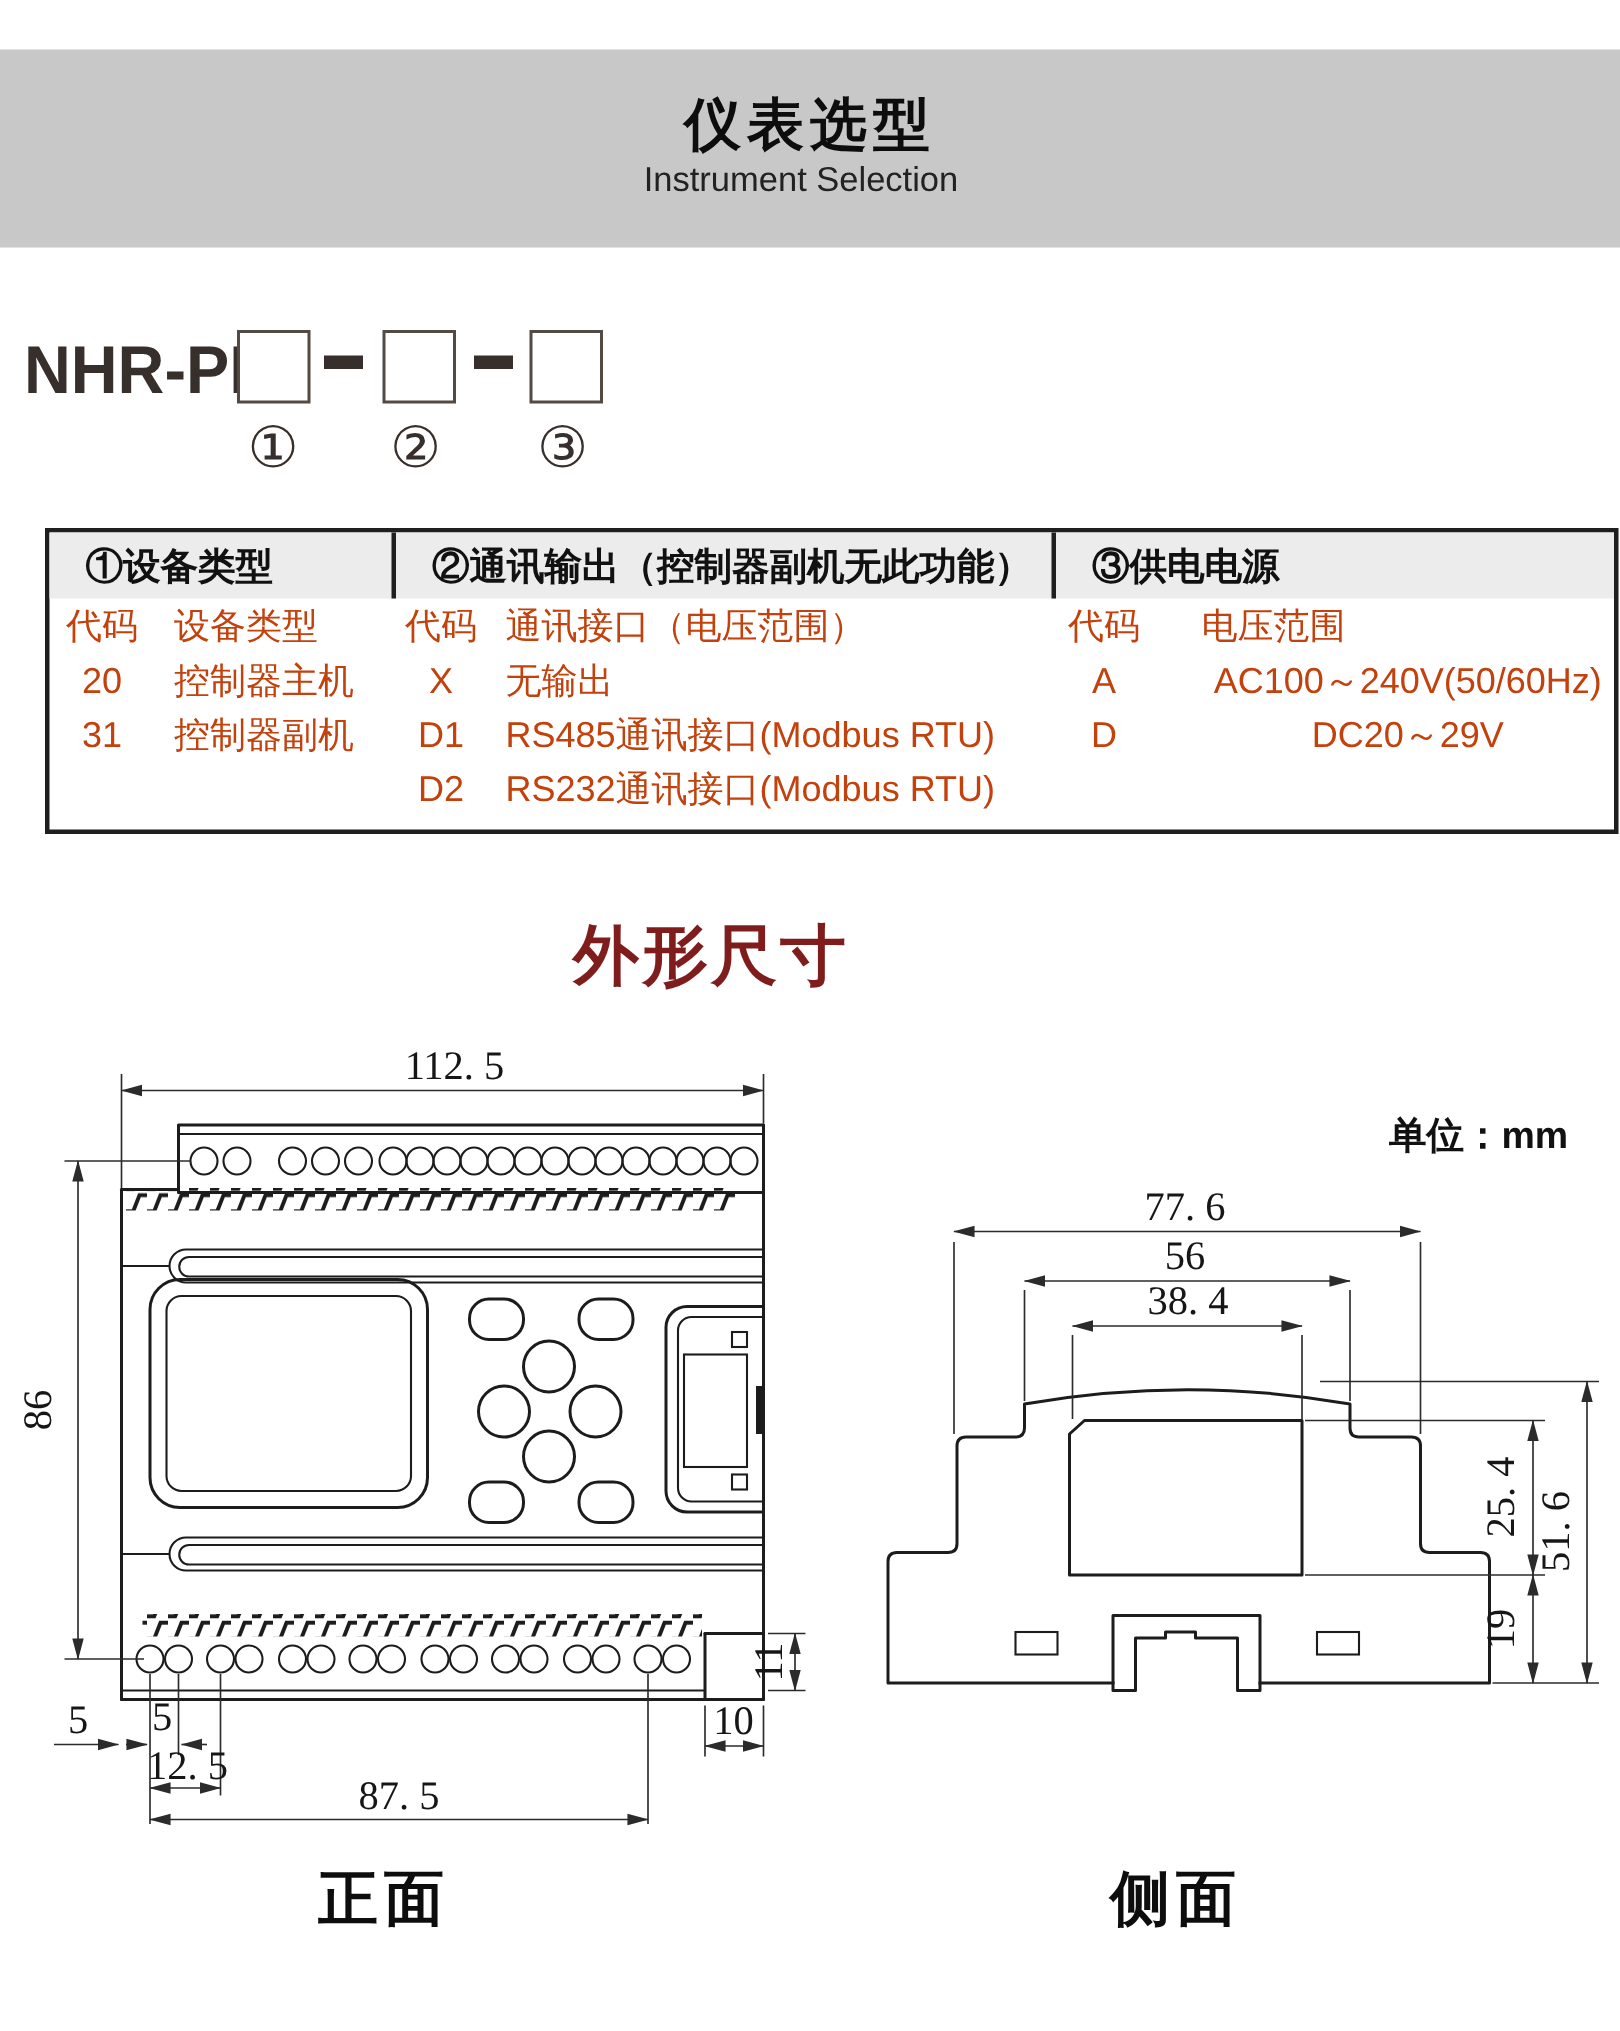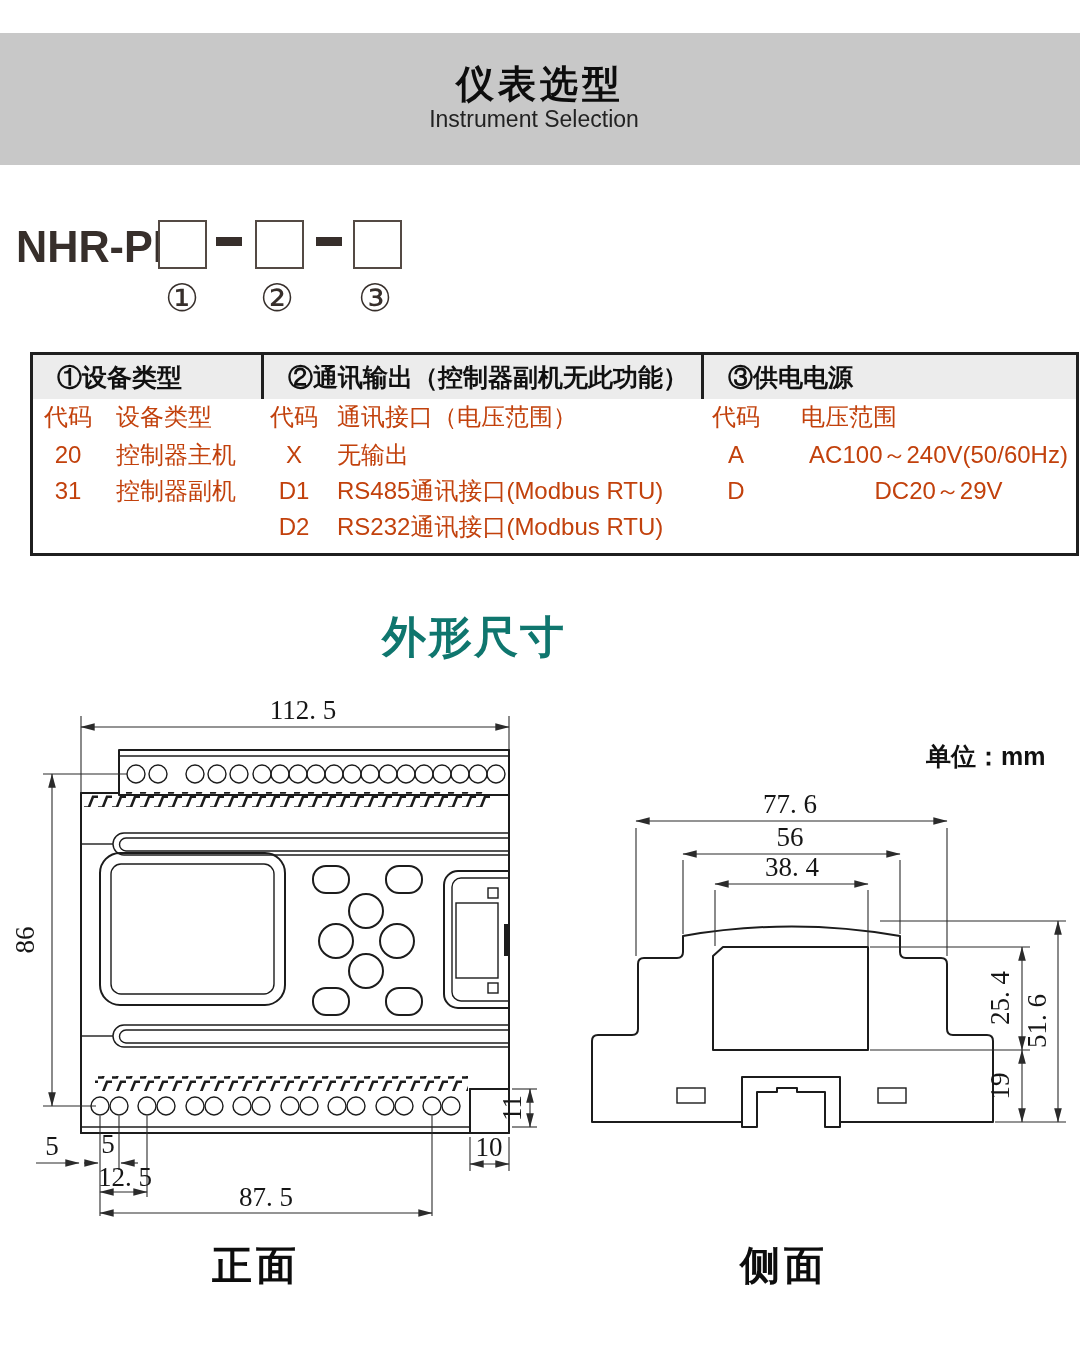--- a/index.html
+++ b/index.html
@@ -29,21 +29,21 @@
   .sh{grid-row:2;display:flex;align-items:center;border-bottom-width:2px;}
   .bd{grid-row:3;padding-top:3px;}
   .ctr{justify-content:center;text-align:center;}
   .pl{padding-left:13px;}
   .pl2{padding-left:33px;text-align:center;}
   .r1{border-right-width:2px;}
   .r2{border-right-width:3px;}
   .bd .ln{height:36px;line-height:36px;white-space:nowrap;}
   
   .dims-title{position:absolute;left:0;top:608px;width:948px;text-align:center;
-              font-size:44px;font-weight:bold;color:#0f766e;letter-spacing:2px;}
+              font-size:44px;font-weight:bold;color:#7f1d1d;letter-spacing:2px;}
   .unit-label{position:absolute;left:926px;top:740px;font-size:25px;font-weight:bold;color:#111;}
   .view-label{position:absolute;top:1238px;font-size:40px;font-weight:bold;color:#0d0d0d;letter-spacing:4px;}
   .drawing-svg{position:absolute;left:0;top:0;width:1080px;height:1354px;}
   .ol{fill:none;stroke:#1c1c1c;stroke-width:2;stroke-linejoin:round;stroke-linecap:round;}
   .th{fill:none;stroke:#1c1c1c;stroke-width:1.4;}
   .dim{fill:none;stroke:#2b2b2b;stroke-width:1.1;}
   .dimtxt{font-family:"Liberation Serif","DejaVu Serif",serif;font-size:27px;fill:#161616;}
 </style>
 </head>
 <body>

